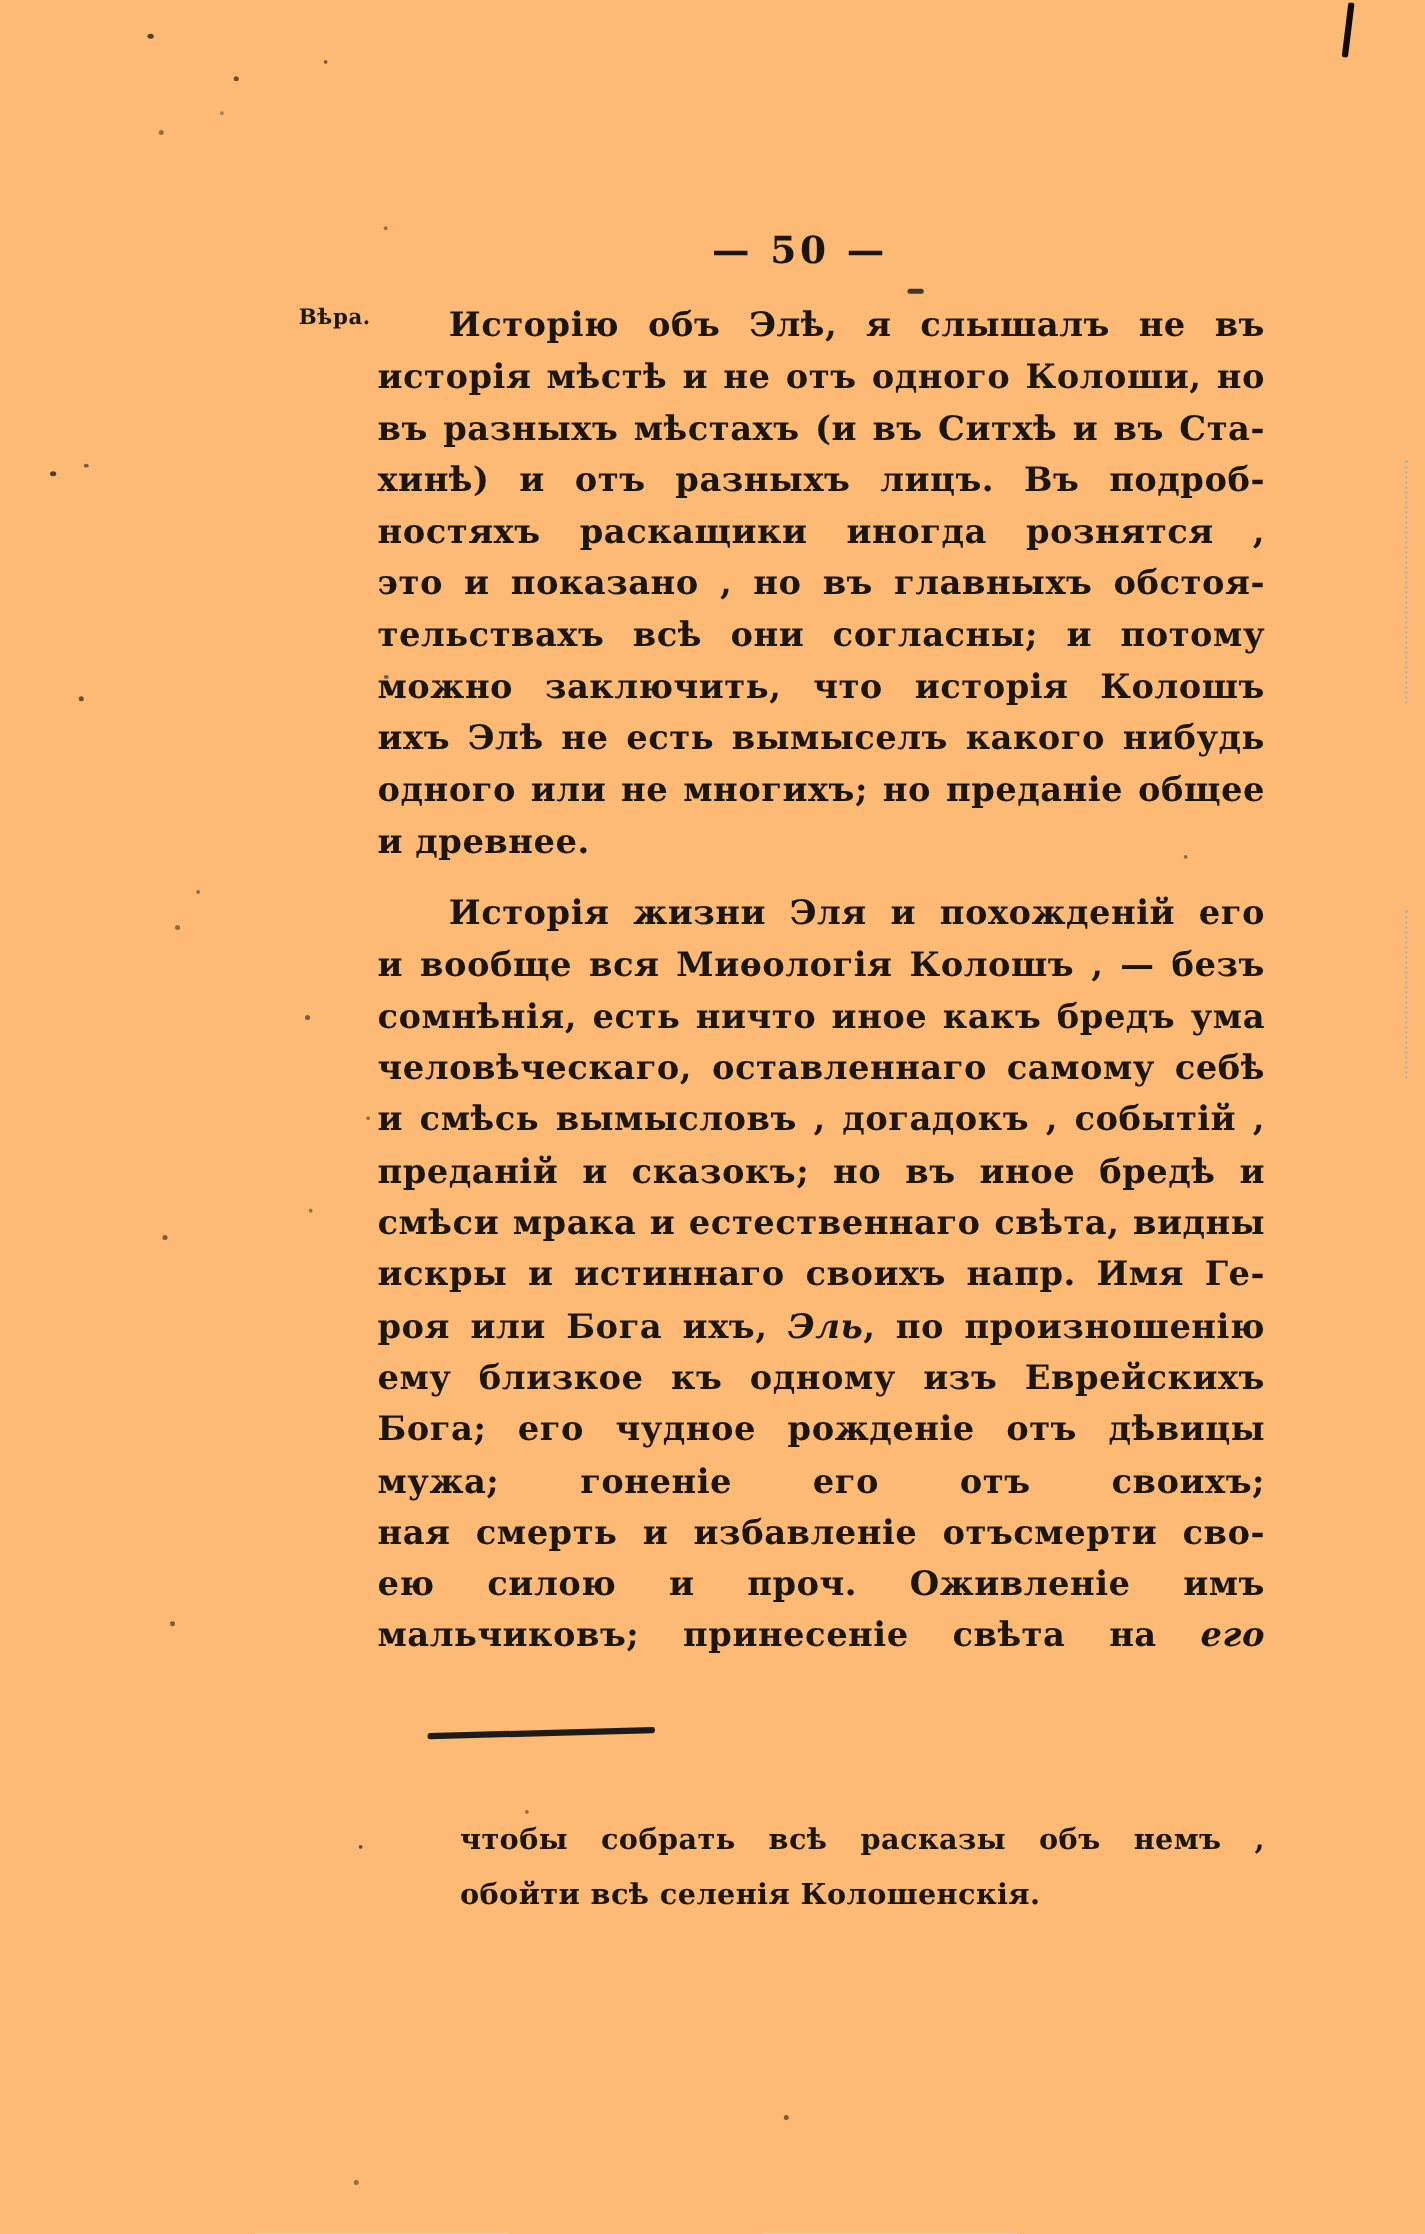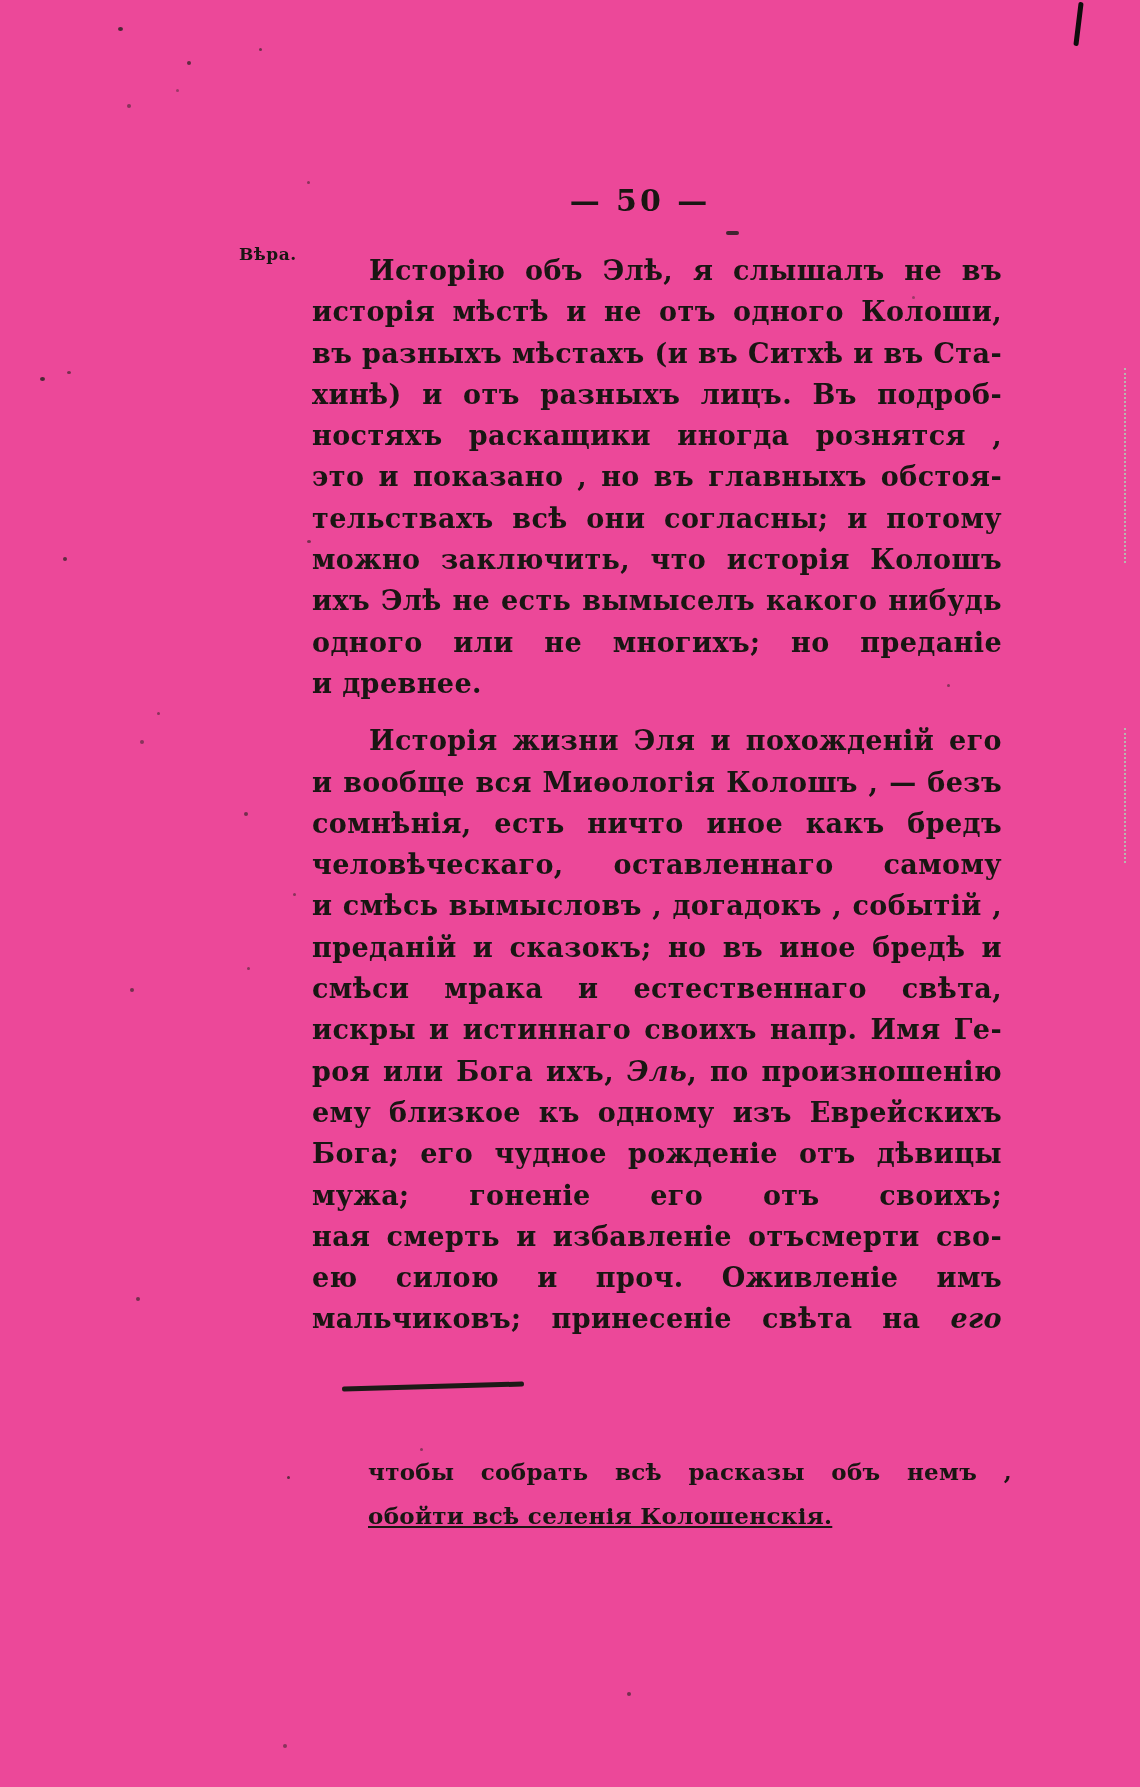--- a/index.html
+++ b/index.html
@@ -4,21 +4,21 @@
 <style>
   html, body {
     margin: 0;
     padding: 0;
     background: #e8e6e1;
   }
   .page {
     position: relative;
     width: 1140px;
     height: 1787px;
-    background: #ec4899;
+    background: #fdba74;
     overflow: hidden;
     font-family: "DejaVu Serif", serif;
     color: #191613;
   }
   .page-number {
     position: absolute;
     top: 183px;
     left: 540px;
     width: 200px;
     text-align: center;
@@ -34,21 +34,21 @@
     font-size: 17px;
     font-weight: bold;
     letter-spacing: 0.5px;
   }
   .text-column {
     position: absolute;
     left: 302px;
     top: 240px;
     width: 710px;
   }
-  .para { margin: 10px; }
+  .para { margin: 0; }
   .para2 { margin-top: 16px; }
   .line {
     font-size: 27px;
     font-weight: bold;
     line-height: 41.3px;
     height: 41.3px;
     letter-spacing: 0.4px;
     text-align: justify;
     text-align-last: justify;
     -moz-text-align-last: justify;
@@ -85,21 +85,20 @@
     height: 44px;
     letter-spacing: 0.3px;
     text-align: justify;
     text-align-last: justify;
     -moz-text-align-last: justify;
     overflow: hidden;
   }
   .fline.flush-left {
     text-align: center;
     text-align-last: left;
-    text-decoration: underline;
     -moz-text-align-last: left;
   }
   .speck {
     position: absolute;
     background: #23201d;
     border-radius: 50%;
   }
   .corner-mark {
     position: absolute;
     left: 1076px;

